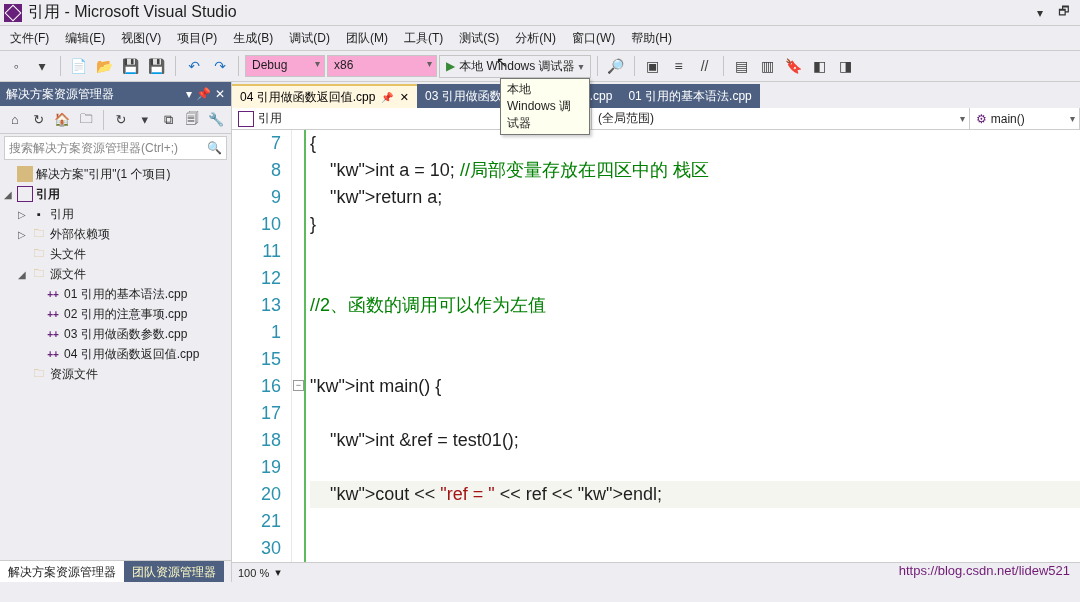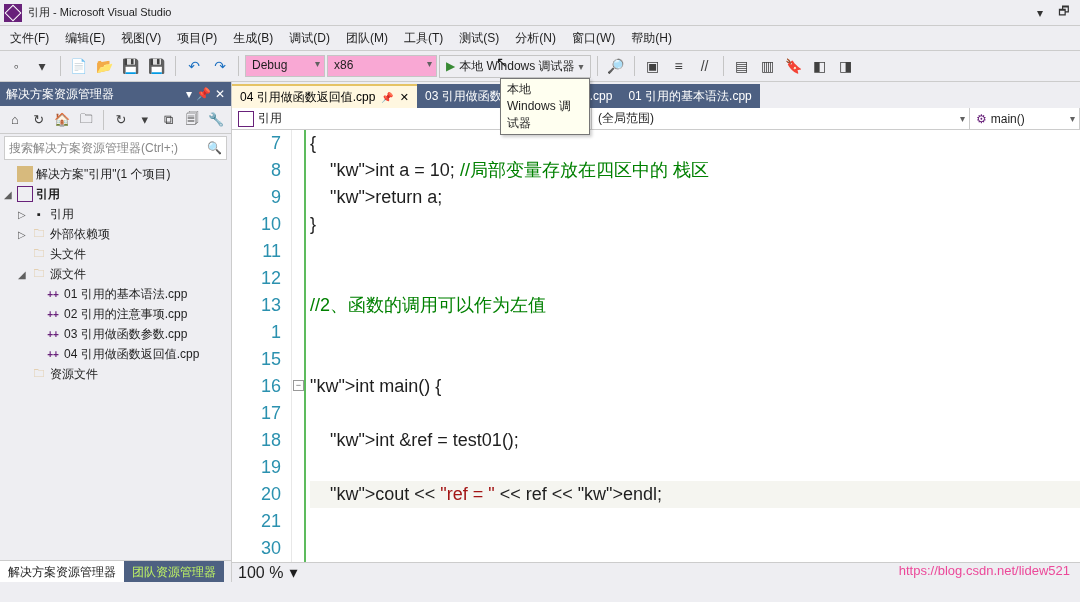--- a/index.html
+++ b/index.html
@@ -1,21 +1,21 @@
 <!DOCTYPE html>
 <html><head>
 <meta charset="utf-8">
 <style>
 * { margin: 0; padding: 0; box-sizing: border-box; font-family: "Microsoft YaHei", "Segoe UI", sans-serif; }
 body { background: #eeeef2; width: 1080px; height: 602px; overflow: hidden; font-size: 12px; color: #1e1e1e; }
 
 .title-bar { height: 26px; background: #eeeef2; display: flex; align-items: center; padding: 0 4px; border-bottom: 1px solid #ccc; }
 .vs-logo { width: 18px; height: 18px; background: #68217a; margin-right: 6px; position: relative; }
 .vs-logo::after { content: ""; position: absolute; inset: 3px; border: 1px solid #fff; transform: rotate(45deg); }
-.title-text { font-size: 11px; }
+.title-text { font-size: 16px; }
 .title-spacer { flex: 1; }
 .title-btn { width: 24px; height: 20px; display:flex; align-items:center; justify-content:center; color:#333; }
 
 .menu-bar { height: 24px; background: #eeeef2; display: flex; align-items: flex-end; padding: 0 2px; }
 .menu-item { padding: 3px 8px; font-size: 12px; cursor: pointer; }
 
 .toolbar { height: 32px; background: #eeeef2; display: flex; align-items: center; padding: 0 4px; border-top: 1px solid #ccc; border-bottom: 1px solid #ccc; gap: 2px; }
 .tb-btn { height: 24px; min-width: 24px; display:flex; align-items:center; justify-content:center; font-size: 14px; color:#414141; cursor:pointer; padding: 0 2px; }
 .tb-combo { height:22px; border:1px solid #c5c5c5; background:#f9a8d4; padding:2px 20px 2px 6px; font-size:12px; position:relative; }
 .tb-combo::after { content:"▾"; position:absolute; right:4px; top:2px; font-size:10px; color:#606060; }
@@ -66,22 +66,22 @@
 .gutter div { height:27px; }
 .fold-col { width:14px; background:#fff; border-right:2px solid #5dbb5d; position:relative; }
 .fold-col .fb { position:absolute; left:1px; width:11px; height:11px; border:1px solid #999; background:#fff; font-size:9px; line-height:9px; text-align:center; color:#666; cursor:pointer; }
 .code-col { flex:1; padding-left:4px; white-space:pre; overflow:auto; }
 .code-col .ln { height:27px; }
 .cm { color:#008000; }
 .str { color:#a31515; }
 .hl-line { background:#f5f5f0; }
 
 .status-row { height:20px; background:#eeeef2; border-top:1px solid #ccc; display:flex; align-items:center; padding:0 6px; gap:6px; }
-.zoom { font-size:16px; display:flex; align-items:center; gap:6px; }
-.wm { position:absolute; right:10px; bottom:4px; color:#ec4899; font-size:13px; font-family:Arial; pointer-events:none;margin-top:47px; }
+.zoom { font-size:11px; display:flex; align-items:center; gap:6px; }
+.wm { position:absolute; right:10px; bottom:4px; color:#701a75; font-size:13px; font-family:Arial; pointer-events:none;margin-top:47px; }
 </style>
 </head>
 <body>
 
 <div class="title-bar">
   <div class="vs-logo"></div>
   <span class="title-text">引用 - Microsoft Visual Studio</span>
   <div class="title-spacer"></div>
   <div class="title-btn">▾</div>
   <div class="title-btn">🗗</div>
@@ -218,21 +218,21 @@
           </div>
         </div>
       <div class="tree-row tw-1">
           <span class="tw-exp"></span>
           <span class="tw-ico ico-fld">🗀</span>
           <span>资源文件</span>
         </div>
     </div>
     <div class="side-tabs">
       <div class="side-tab active">解决方案资源管理器</div>
-      <div class="side-tab" style="background:#4d6082;color:#bef264">团队资源管理器</div>
+      <div class="side-tab" style="background:#4d6082;color:#fef9c3">团队资源管理器</div>
     </div>
   </div>
 
   <div class="editor-area">
     <div class="doc-tabs" id="doc-tabs">
         <div class="doc-tab active">
           <span>04 引用做函数返回值.cpp</span>
           <span class="pin">📌</span>
           <span class="x">✕</span>
         </div>

